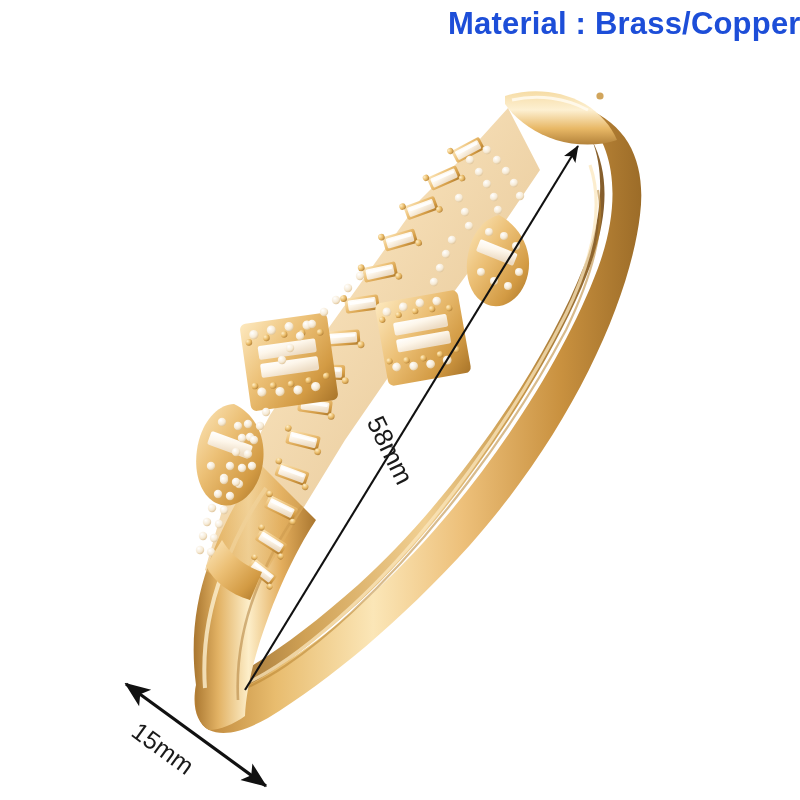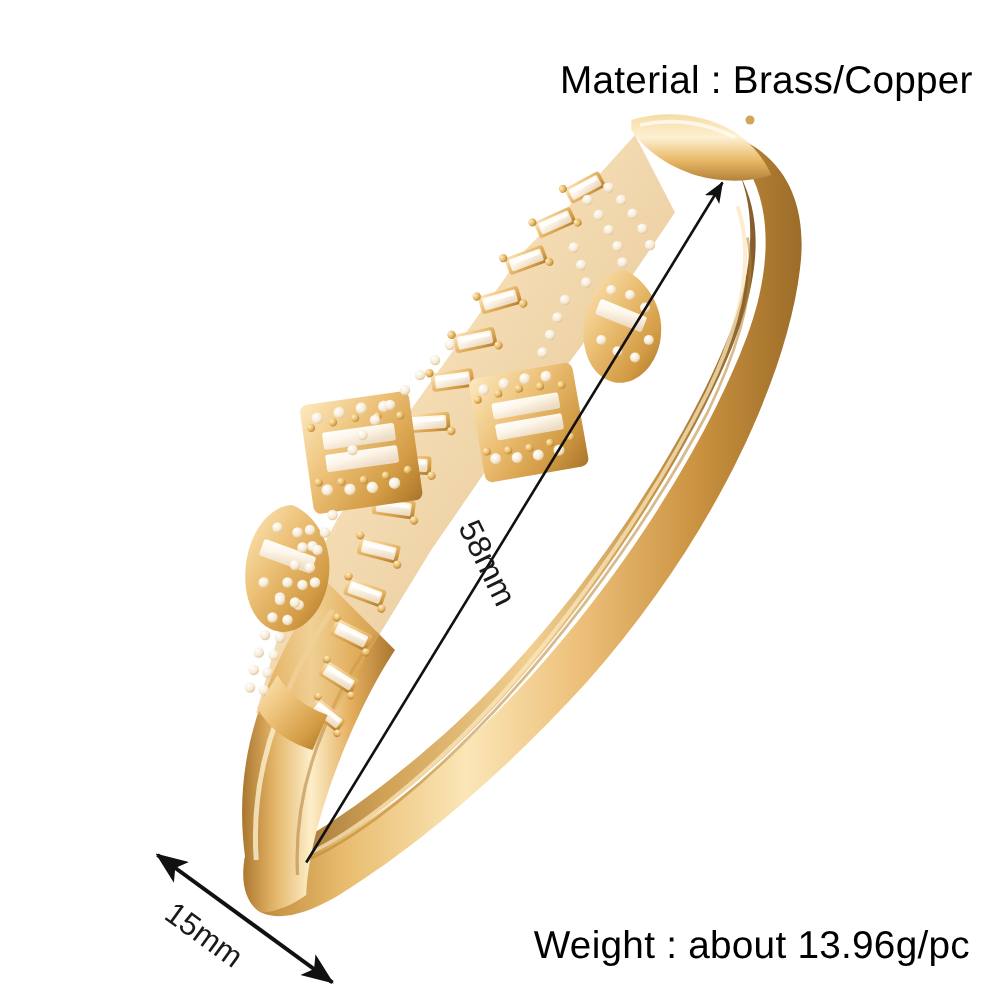--- a/index.html
+++ b/index.html
@@ -11,28 +11,27 @@
   #canvas {
     position: relative;
     width: 800px;
     height: 800px;
     background: #ffffff;
     overflow: hidden;
     font-family: "Liberation Sans", sans-serif;
   }
   .spec-text {
     position: absolute;
-    color: #000000;
+    color: #1d4ed8;
     font-family: "Liberation Sans", sans-serif;
     font-size: 31px;
-    font-weight: 400;
+    font-weight: 700;
     letter-spacing: 0.2px;
     white-space: nowrap;
     line-height: 1;
-    margin-top: 40px;
   }
   #material-label { left: 448px; top: 8px; }
   #weight-label   { left: 427px; top: 700px; }
 
   .dim-label {
     position: absolute;
     color: #1a1a1a;
     font-family: "Liberation Sans", sans-serif;
     font-weight: 400;
     white-space: nowrap;
@@ -341,19 +340,18 @@
     </g>
 
     <g>
       <line x1="245" y1="690" x2="578" y2="146" stroke="#111111" stroke-width="2.1" marker-end="url(#arrowEnd)"></line>
       <line x1="126" y1="684" x2="266" y2="786" stroke="#111111" stroke-width="3.2" marker-start="url(#arrowStart)" marker-end="url(#arrowEnd)"></line>
     </g>
   </svg>
 
   <div class="spec-text" id="material-label">Material : Brass/Copper</div>
 
-  <div class="spec-text" id="weight-label">Weight : about 13.96g/pc</div>
 
   <div class="dim-label" id="dim-58-label">58mm</div>
 
   <div class="dim-label" id="dim-15-label">15mm</div>
 
 </div>
 
 </body></html>

